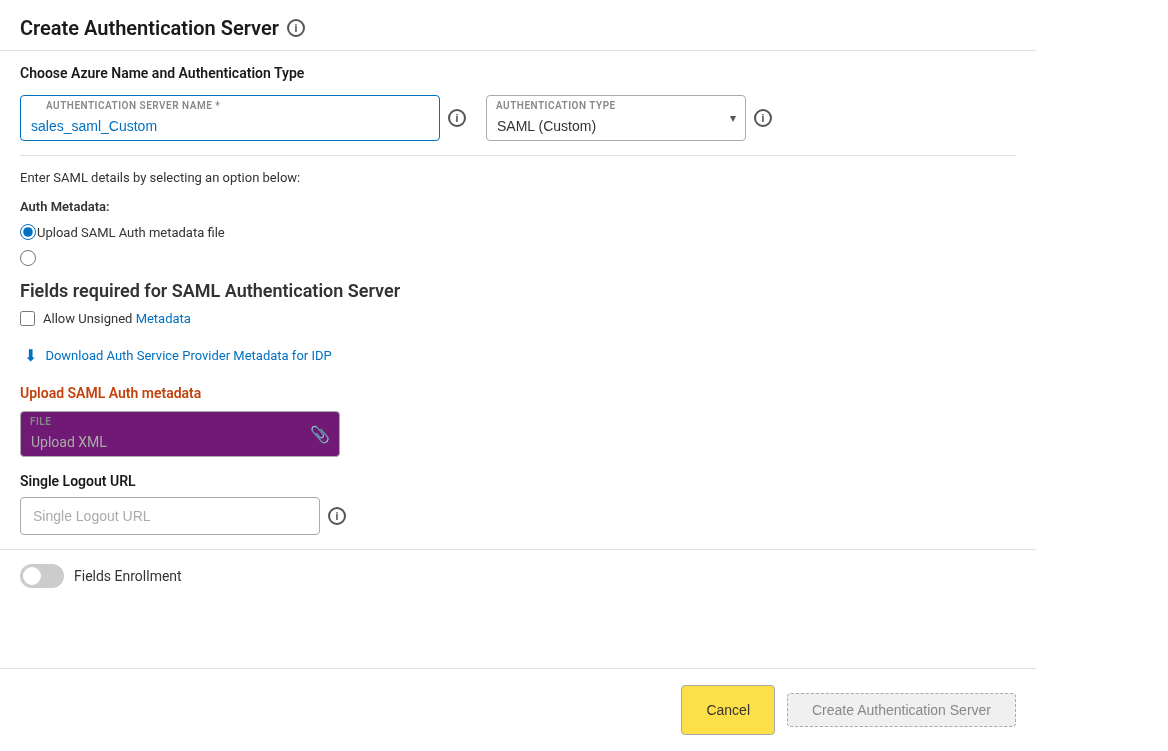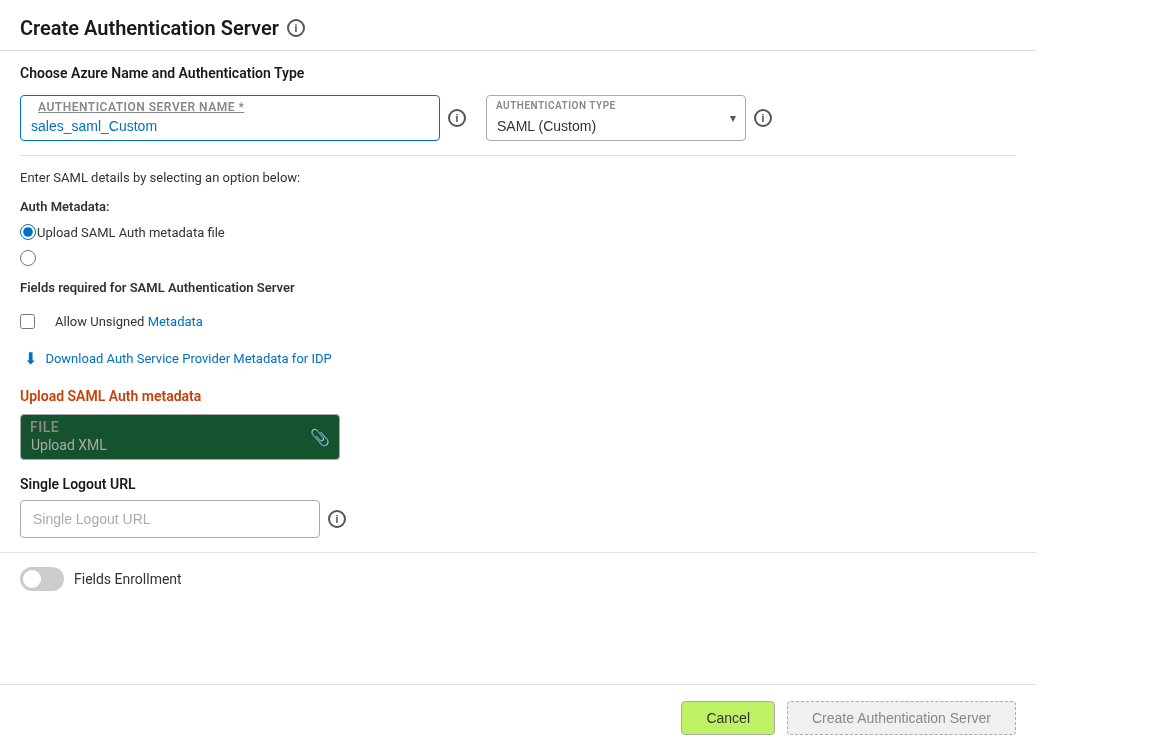--- a/index.html
+++ b/index.html
@@ -82,29 +82,28 @@
       display: flex;
       align-items: center;
       gap: 8px;
     }
     .input-wrapper {
       position: relative;
       display: flex;
       flex-direction: column;
     }
     .input-label {
-      font-size: 12px;
+      font-size: 10px;
       font-weight: 600;
       color: #888;
       letter-spacing: 0.5px;
       position: absolute;
       top: 5px;
-      left: 18px;
+      left: 26px;
       text-transform: uppercase;
-      text-decoration: underline;
     }
     .text-input {
       border: 1.5px solid #0070c0;
       border-radius: 4px;
       padding: 22px 10px 6px 10px;
       font-size: 14px;
       color: #0070c0;
       outline: none;
       background: #fff;
       min-width: 420px;
@@ -180,29 +179,29 @@
       color: #333;
       cursor: pointer;
     }
     .radio-input {
       width: 16px;
       height: 16px;
       accent-color: #0070c0;
       cursor: pointer;
     }
     .fields-required-label {
-      font-size: 13px;
-      font-weight: 600;
-      color: #333;
-      margin-bottom: 19px;
+      font-size: 18px;
+      font-weight: 600;
+      color: #333;
+      margin-bottom: 10px;
     }
     .checkbox-row {
       display: flex;
       align-items: flex-start;
-      gap: 20px;
+      gap: 8px;
       margin-bottom: 20px;
     }
     .checkbox-input {
       width: 15px;
       height: 15px;
       cursor: pointer;
     }
     .checkbox-label {
       font-size: 13px;
       color: #333;
@@ -232,37 +231,37 @@
       font-weight: 600;
       color: #c2410c;
       margin-bottom: 10px;
     }
     .file-upload-wrapper {
       position: relative;
       display: inline-flex;
       align-items: stretch;
     }
     .file-label {
-      font-size: 14px;
+      font-size: 10px;
       font-weight: 600;
       color: #888;
       letter-spacing: 0.5px;
       position: absolute;
       top: 5px;
       left: 10px;
       text-transform: uppercase;
       pointer-events: none;
     }
     .file-input-box {
       border: 1px solid #aaa;
       border-radius: 4px;
       padding: 22px 40px 6px 10px;
       font-size: 14px;
       color: #888;
-      background: #14532d;
+      background: #701a75;
       min-width: 320px;
       display: flex;
       align-items: flex-end;
     }
     .file-clip-icon {
       position: absolute;
       right: 10px;
       top: 50%;
       transform: translateY(-50%);
       color: #0070c0;
@@ -349,24 +348,24 @@
       width: 100%;
       display: flex;
       justify-content: flex-end;
       align-items: center;
       padding: 16px 20px;
       gap: 12px;
       background: #fff;
       border-top: 1px solid #e0e0e0;
     }
     .btn-cancel {
-      padding: 8px 24px;
+      padding: 16px 24px;
       border: 1px solid #aaa;
       border-radius: 4px;
-      background: #bef264;
+      background: #fde047;
       color: #333;
       font-size: 14px;
       cursor: pointer;
       margin-left: 46px;
     }
     .btn-create {
       padding: 8px 24px;
       border: 1px dashed #aaa;
       border-radius: 4px;
       background: #f0f0f0;

